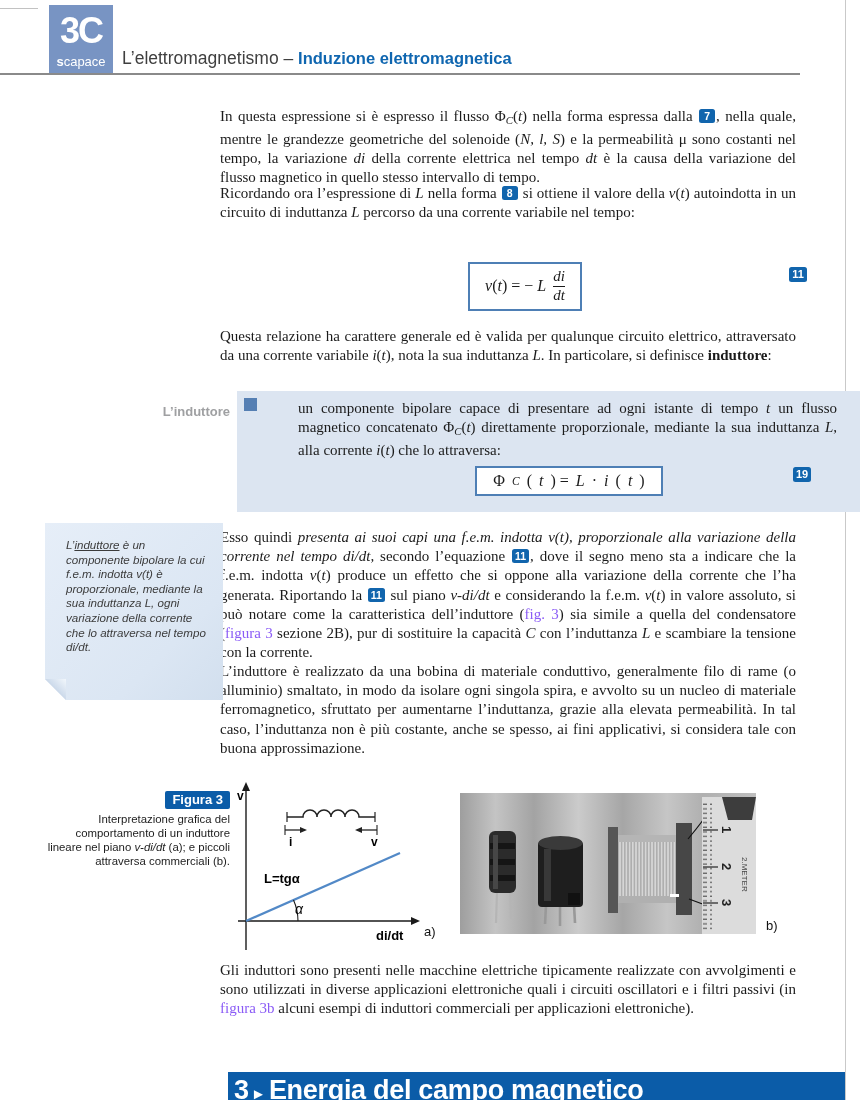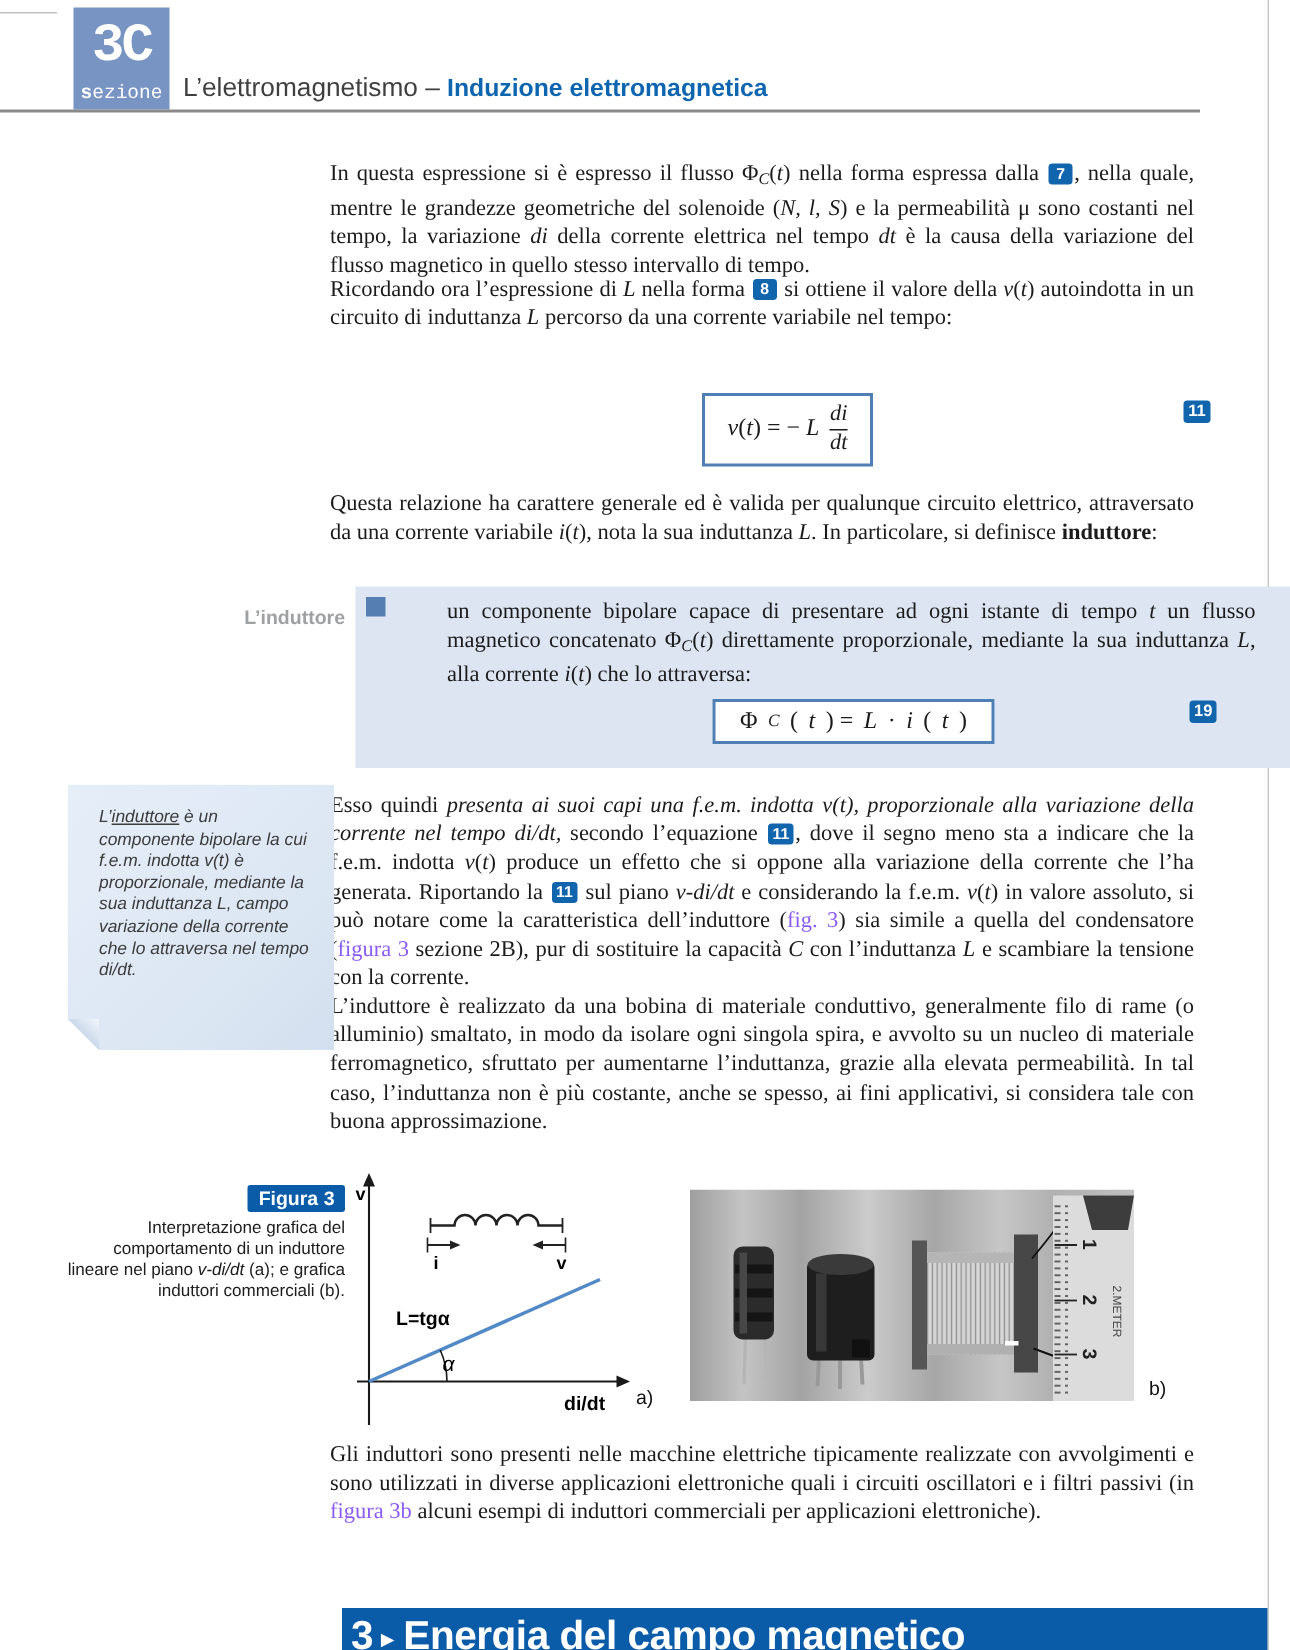--- a/index.html
+++ b/index.html
@@ -3,21 +3,21 @@
 <meta charset="utf-8">
 <style>
   html,body{margin:0;padding:0;background:#fff;}
   .page{position:relative;width:860px;height:1100px;background:#ffffff;overflow:hidden;
         font-family:"Liberation Serif",serif;color:#1b1b1b;}
   .edge-line{position:absolute;top:0;bottom:0;left:845px;width:1px;background:#c9c9c9;}
   .top-tick{position:absolute;top:8px;left:0;width:38px;height:1px;background:#c2c2c2;}
 
   
   .hbadge{position:absolute;left:49px;top:5px;width:64px;height:68px;background:#7894c3;
-          color:#fff;font-family:Liberation Mono, monospace;text-align:center;}
+          color:#fff;font-family:Liberation Sans, sans-serif;text-align:center;}
   .hbadge .code{font-size:36px;font-weight:bold;letter-spacing:-2px;line-height:40px;margin-top:6px;}
   .hbadge .word{font-size:13px;line-height:15px;margin-top:3px;}
   .hbadge .word b{font-weight:bold;}
   .htitle{position:absolute;left:122px;top:48px;font-family:"Liberation Sans",sans-serif;
           font-size:17.5px;color:#3f3f3f;white-space:nowrap;}
   .htitle .sub{color:#0f66b0;font-weight:bold;font-size:16.5px;}
   .hrule{position:absolute;left:0;top:73px;width:800px;height:2px;background:#8a8a8a;}
 
   
   .bt{position:absolute;left:220px;width:576px;font-size:15px;line-height:19.2px;
@@ -84,21 +84,21 @@
 </style>
 </head>
 <body>
 
 <div class="page">
   <div class="top-tick"></div>
   <div class="edge-line"></div>
 
   <div class="hbadge">
     <div class="code">3C</div>
-    <div class="word"><b>s</b><span>ezione</span></div>
+    <div class="word"><b>s</b><span>capace</span></div>
   </div>
   <div class="htitle">
     <span>L’elettromagnetismo – </span><span class="sub">Induzione elettromagnetica</span>
   </div>
   <div class="hrule"></div>
 
   <div class="bt" style="top:107px"><span class="sg-p">In questa espressione si è espresso il flusso Φ</span><span class="sg-sub">C</span><span class="sg-p">(</span><span class="sg-i">t</span><span class="sg-p">) nella forma espressa dalla </span><span class="sg-badge">7</span><span class="sg-p">, nella quale, mentre le grandezze geometriche del solenoide (</span><span class="sg-i">N, l, S</span><span class="sg-p">) e la permeabilità μ sono costanti nel tempo, la variazione </span><span class="sg-i">di</span><span class="sg-p"> della corrente elettrica nel tempo </span><span class="sg-i">dt</span><span class="sg-p"> è la causa della variazione del flusso magnetico in quello stesso intervallo di tempo.</span></div>
   <div class="bt" style="top:184px"><span class="sg-p">Ricordando ora l’espressione di </span><span class="sg-i">L</span><span class="sg-p"> nella forma </span><span class="sg-badge">8</span><span class="sg-p"> si ottiene il valore della </span><span class="sg-i">v</span><span class="sg-p">(</span><span class="sg-i">t</span><span class="sg-p">) autoindotta in un circuito di induttanza </span><span class="sg-i">L</span><span class="sg-p"> percorso da una corrente variabile nel tempo:</span></div>
 
   <div class="f-row" style="top:262px">
@@ -134,28 +134,28 @@
           <span class="sg-p">)</span>
         </span>
     </div>
   </div>
   <span class="num-badge" style="left:793px;top:467px">19</span>
 
   <div class="bt" style="top:528px"><span class="sg-p">Esso quindi </span><span class="sg-i">presenta ai suoi capi una f.e.m. indotta v(t), proporzionale alla variazione della corrente nel tempo di/dt,</span><span class="sg-p"> secondo l’equazione </span><span class="sg-badge">11</span><span class="sg-p">, dove il segno meno sta a indicare che la f.e.m. indotta </span><span class="sg-i">v</span><span class="sg-p">(</span><span class="sg-i">t</span><span class="sg-p">) produce un effetto che si oppone alla variazione della corrente che l’ha generata. Riportando la </span><span class="sg-badge">11</span><span class="sg-p"> sul piano </span><span class="sg-i">v-di/dt</span><span class="sg-p"> e considerando la f.e.m. </span><span class="sg-i">v</span><span class="sg-p">(</span><span class="sg-i">t</span><span class="sg-p">) in valore assoluto, si può notare come la caratteristica dell’induttore (</span><span class="sg-ref">fig. 3</span><span class="sg-p">) sia simile a quella del condensatore (</span><span class="sg-ref">figura 3</span><span class="sg-p"> sezione 2B), pur di sostituire la capacità </span><span class="sg-i">C</span><span class="sg-p"> con l’induttanza </span><span class="sg-i">L</span><span class="sg-p"> e scambiare la tensione con la corrente.</span></div>
   <div class="bt" style="top:662px"><span class="sg-p">L’induttore è realizzato da una bobina di materiale conduttivo, generalmente filo di rame (o alluminio) smaltato, in modo da isolare ogni singola spira, e avvolto su un nucleo di materiale ferromagnetico, sfruttato per aumentarne l’induttanza, grazie alla elevata permeabilità. In tal caso, l’induttanza non è più costante, anche se spesso, ai fini applicativi, si considera tale con buona approssimazione.</span></div>
 
   <div class="note">
-    <div class="ntext"><span class="sg-i">L’</span><span class="sg-u">induttore</span><span class="sg-i"> è un componente bipolare la cui f.e.m. indotta v(t) è proporzionale, mediante la sua induttanza L, campo variazione della corrente che lo attraversa nel tempo di/dt.</span></div>
+    <div class="ntext"><span class="sg-i">L’</span><span class="sg-u">induttore</span><span class="sg-i"> è un componente bipolare la cui f.e.m. indotta v(t) è proporzionale, mediante la sua induttanza L, ogni variazione della corrente che lo attraversa nel tempo di/dt.</span></div>
   </div>
   <div class="note-fold"></div>
 
   <div class="figlabel">
     <span class="fl">Figura 3</span>
   </div>
-  <div class="figcap"><span class="sg-p">Interpretazione grafica del comportamento di un induttore lineare nel piano </span><span class="sg-i">v-di/dt</span><span class="sg-p"> (a); e grafica induttori commerciali (b).</span></div>
+  <div class="figcap"><span class="sg-p">Interpretazione grafica del comportamento di un induttore lineare nel piano </span><span class="sg-i">v-di/dt</span><span class="sg-p"> (a); e piccoli attraversa commerciali (b).</span></div>
 
   <svg class="graph" width="220" height="172" viewBox="0 0 220 172">
     <line x1="15" y1="171" x2="15" y2="9" stroke="#1a1a1a" stroke-width="1.4"></line>
     <polygon points="15,3 11,12 19,12" fill="#1a1a1a"></polygon>
     <line x1="7" y1="142" x2="181" y2="142" stroke="#1a1a1a" stroke-width="1.4"></line>
     <polygon points="189,142 180,138 180,146" fill="#1a1a1a"></polygon>
     <line x1="15" y1="142" x2="169" y2="74" stroke="#5289c7" stroke-width="2.3"></line>
     <path d="M67,142 A52,52 0 0 0 62.5,121" fill="none" stroke="#1a1a1a" stroke-width="1.1"></path>
     <text x="6" y="21" font-size="12" font-weight="bold">v</text>
     <text x="145" y="161" font-size="13" font-weight="bold">di/dt</text>

